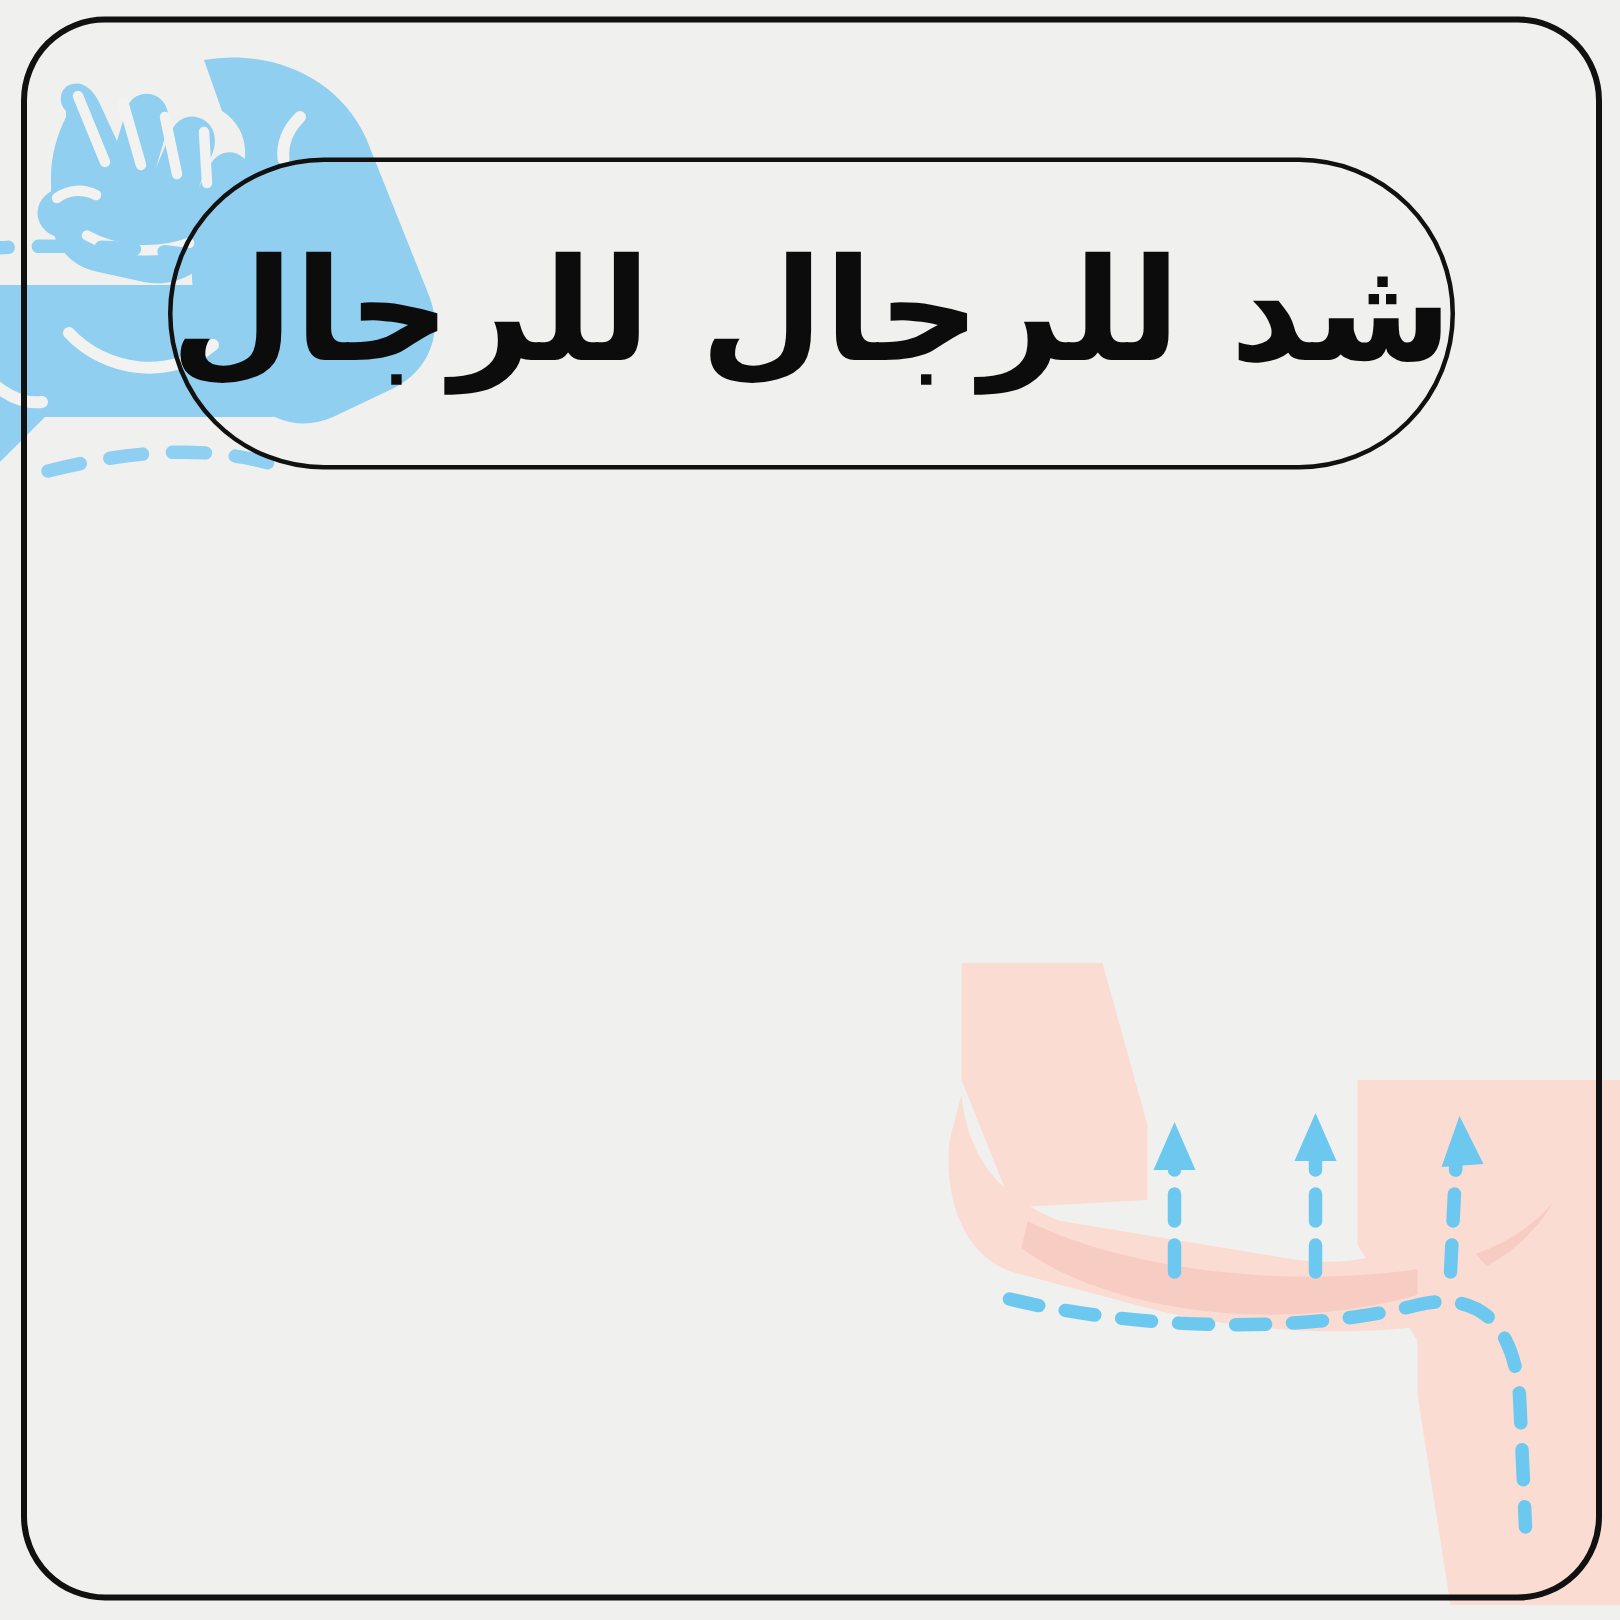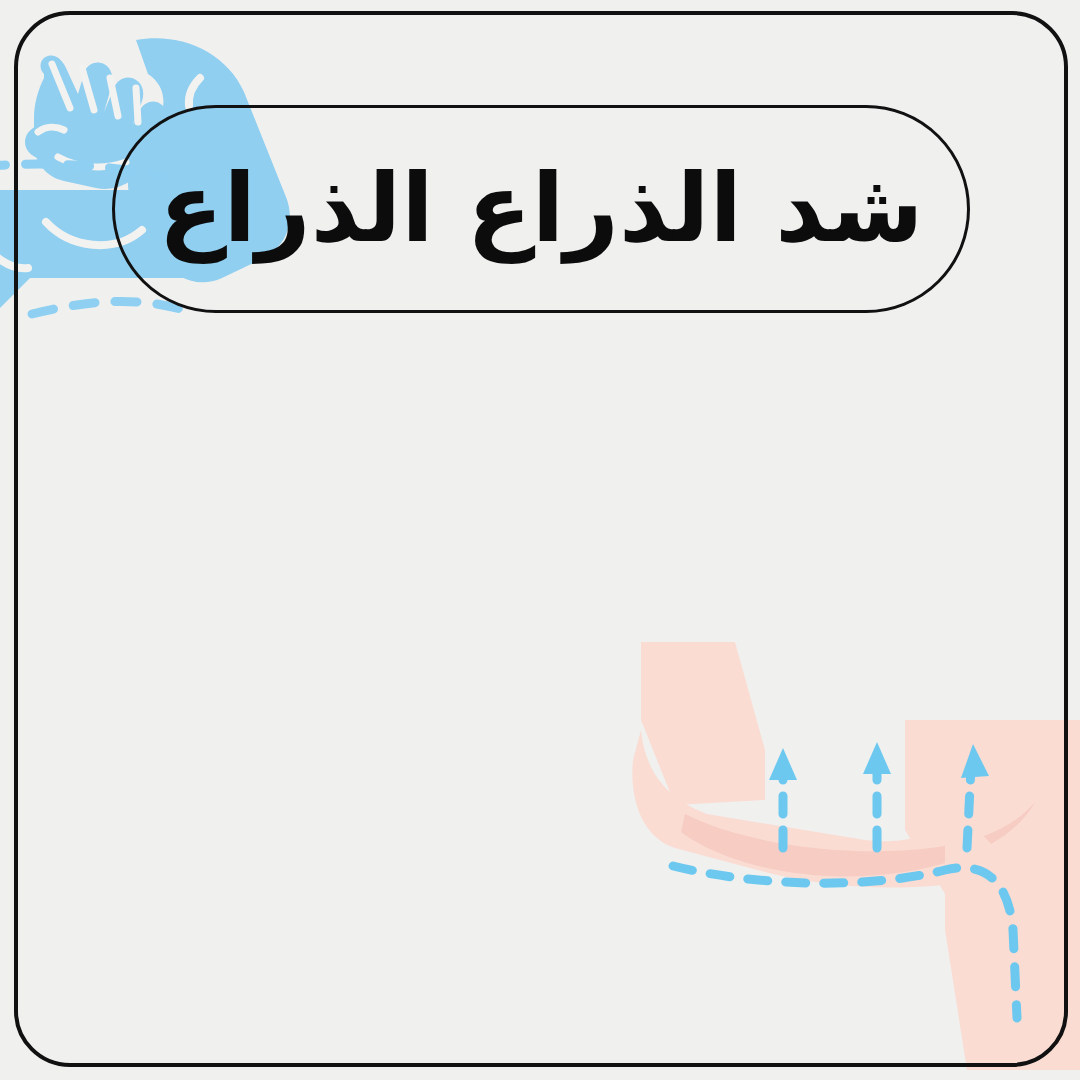--- a/index.html
+++ b/index.html
@@ -164,21 +164,21 @@
         <g fill="none" stroke="#6DC8F0" stroke-width="9" stroke-linecap="round" stroke-dasharray="20 18">
           <path d="M58 266 C140 286 250 290 330 270 C372 260 394 284 398 330 L402 418"></path>
         </g>
       </g>
     </svg>
   </div>
 
   <div class="outer-frame"></div>
 
   <div class="title-pill">
-    <div class="title-text">شد الذراع الذراع</div>
+    <div class="title-text">شد للرجال للرجال</div>
   </div>
 
   <div class="item-row row1">
     
     
   </div>
 
   <div class="item-row row2">
     
     

